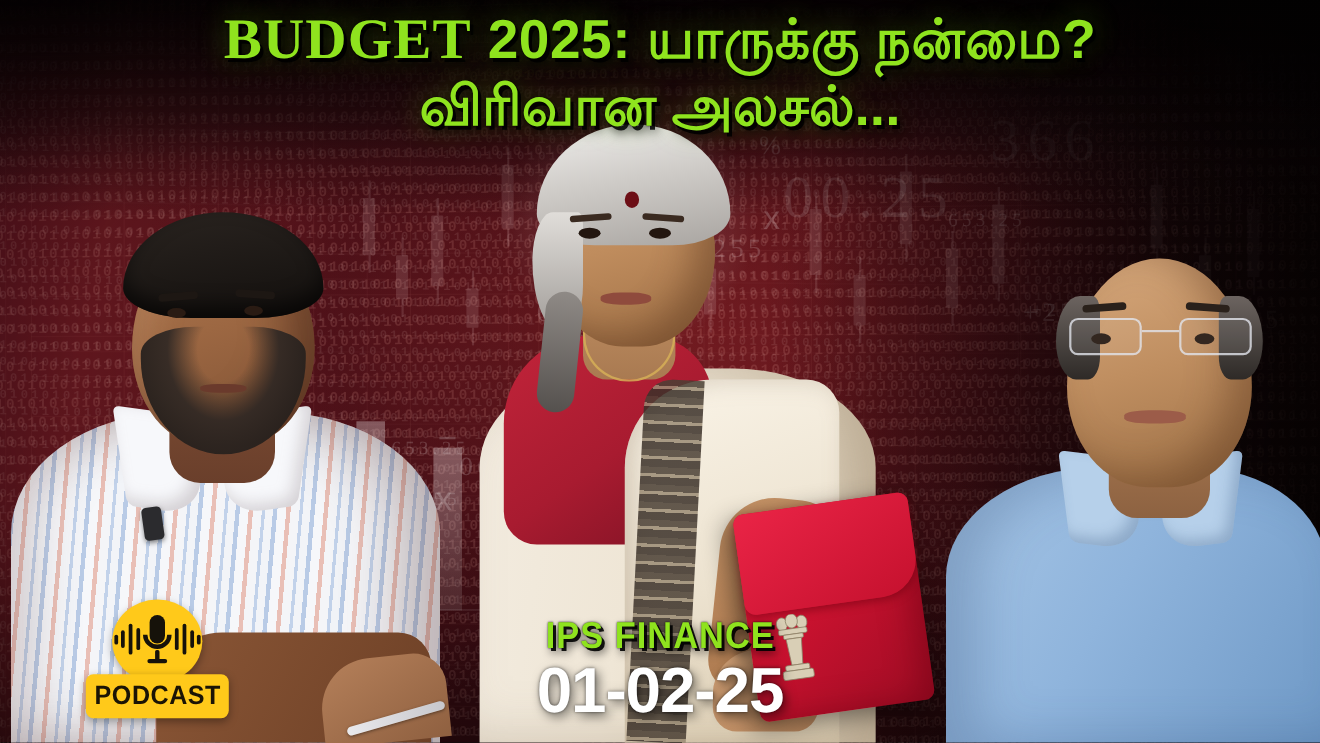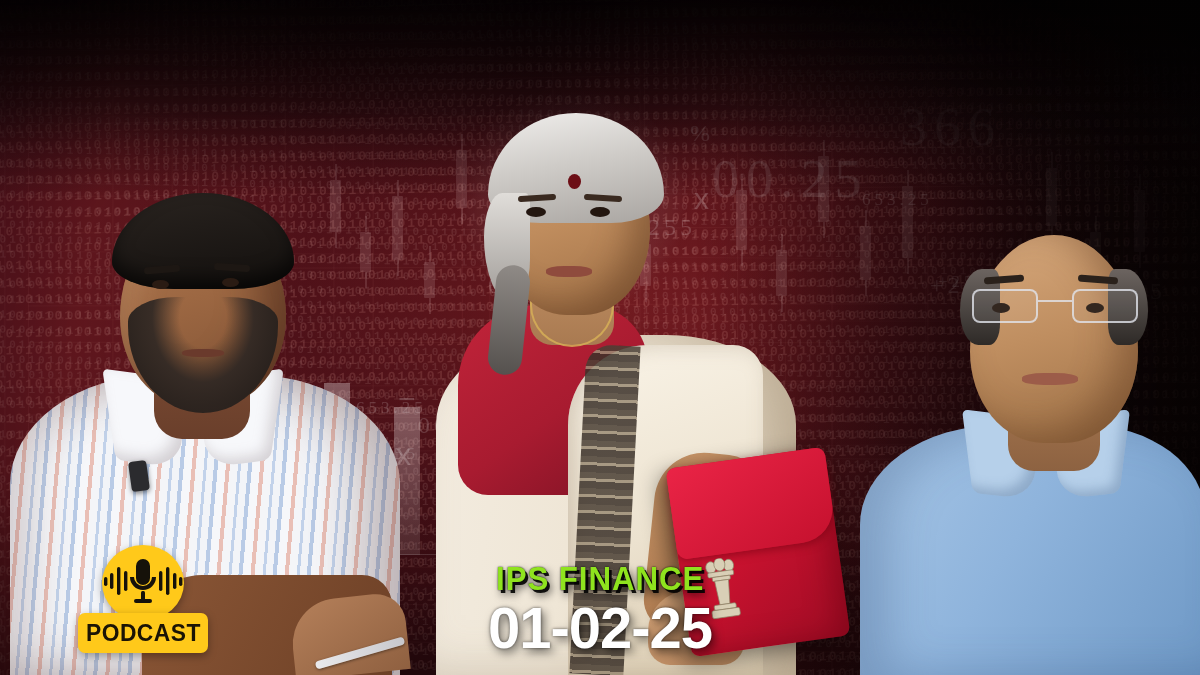--- a/index.html
+++ b/index.html
@@ -650,20 +650,26 @@
     <div class="pr-eye r"></div>
     <div class="pr-glasses">
       <div class="pr-lens l"></div>
       <div class="pr-bridge"></div>
       <div class="pr-lens r"></div>
     </div>
     <div class="pr-teeth"></div>
     <div class="pr-lip"></div>
   </div>
 
+  <div class="title-wrap">
+    <span class="title-line" id="title-line-1">
+      <span class="title-budget">BUDGET</span><span class="title-rest"> 2025: யாருக்கு நன்மை?</span>
+    </span>
+    <span class="title-line title-rest" id="title-line-2">விரிவான அலசல்...</span>
+  </div>
 
   <div class="brand">
     <span id="brand-name">IPS FINANCE</span>
     <span id="brand-date">01-02-25</span>
   </div>
 
   <div class="podcast-badge">
     <div class="pb-bubble"></div>
     <div class="pb-tail"></div>
     <svg class="pb-icons" viewBox="0 0 82 58">

